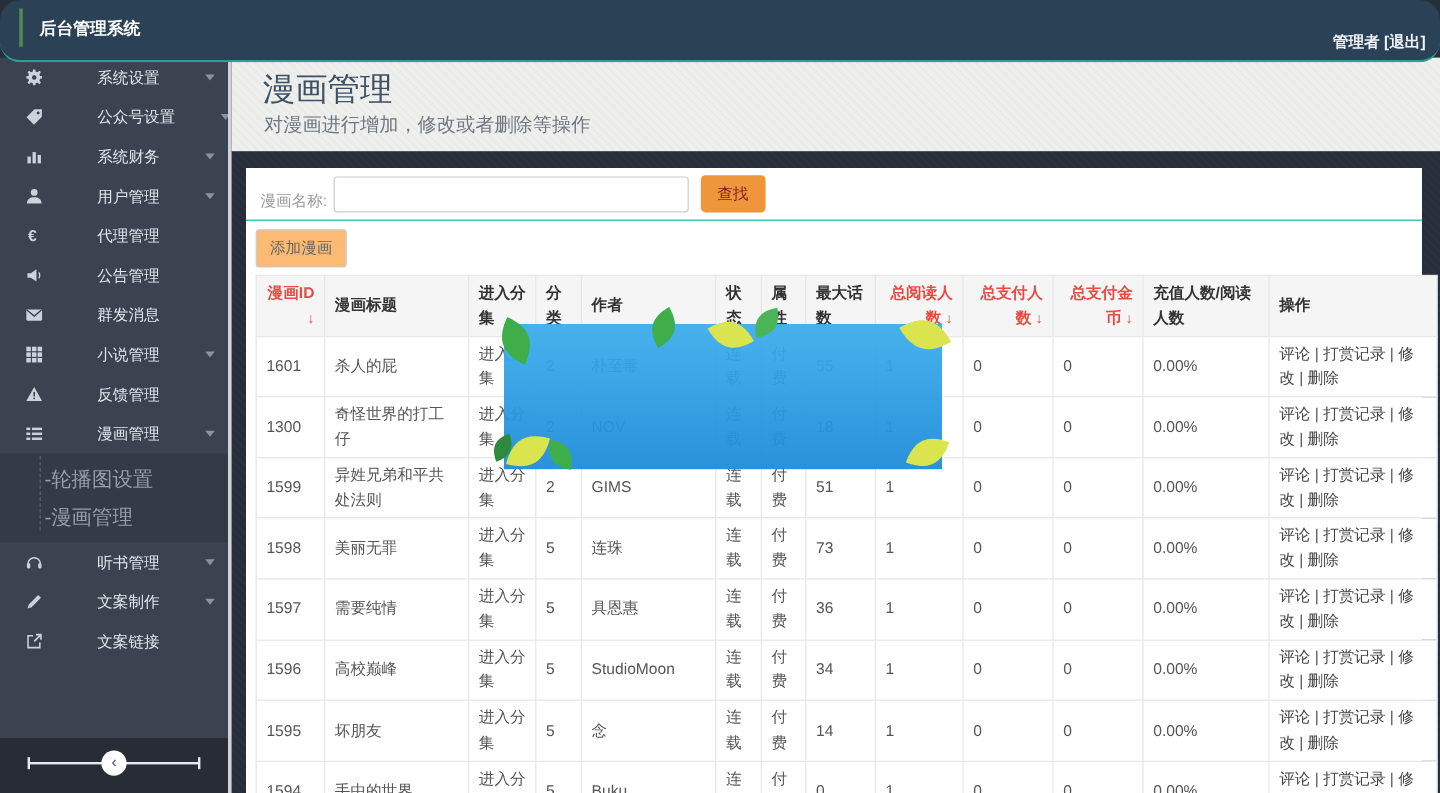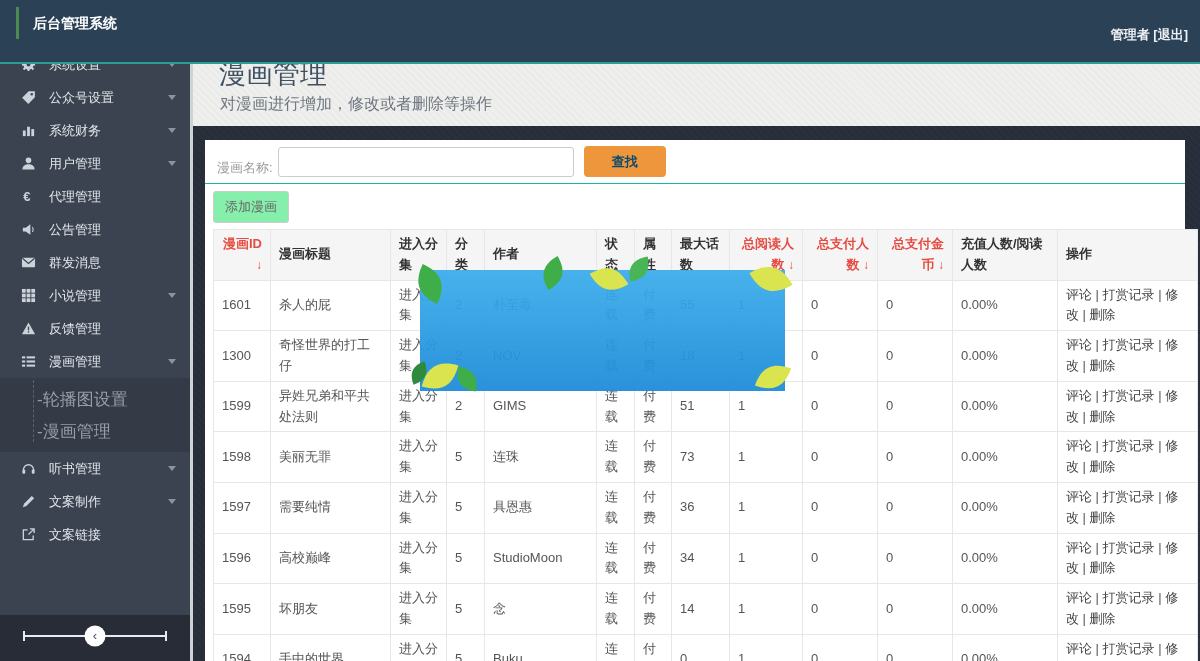--- a/index.html
+++ b/index.html
@@ -3,28 +3,28 @@
 <meta charset="utf-8">
 <style>
   * { box-sizing: border-box; margin: 0; padding: 0; }
   html,body { width:1200px; height:661px; }
   body {
     position: relative; overflow: hidden;
     font-family: "Liberation Sans", "DejaVu Sans", sans-serif;
     background: #272e3a;
   }
   
-  .navbar { position:absolute; top:0; left:0; right:0; height:64px;
-    background:#2a4156; border-bottom:2px solid #2d9e92; z-index:30; }
+  .navbar { position:absolute; top:0; left:0; right:0; height:52px;
+    background:#2a4156; border-bottom:2px solid #2d9e92; z-index:30;border-radius:17px; }
   .brand-accent { position:absolute; left:16px; top:7px; width:3px; height:32px; background:#4c8a50; }
   .brand { position:absolute; left:33px; top:0; line-height:46px; color:#fff; font-size:14px; font-weight:bold; }
   .navbar-user { position:absolute; right:12px; top:12px; line-height:46px; color:#eef1f5; font-size:13px; font-weight:bold; cursor:pointer; }
   
   .sidebar { position:absolute; left:0; top:48px; width:190px; bottom:0; background:#3b4250; z-index:10; }
-  .menu-item { height:33px; display:flex; align-items:center; padding:0 14px 0 20px; cursor:pointer; }
+  .menu-item { height:33px; display:flex; align-items:center; padding:0 14px 0 20px; cursor:pointer;gap:32px; }
   .mi-icon { width:16px; height:16px; margin-right:13px; display:inline-flex; align-items:center; justify-content:center; flex:none; }
   .mi-label { color:#e3e6eb; font-size:13px; flex:1; white-space:nowrap; }
   .chevron { width:0; height:0; border-left:4px solid transparent; border-right:4px solid transparent; border-top:5px solid #8b93a1; margin-left:6px; }
   .submenu { background:#343b47; padding:6px 0 4px; position:relative; }
   .submenu::before { content:''; position:absolute; left:33px; top:2px; bottom:10px; border-left:1px dashed #5c6370; }
   .submenu-item { height:32px; line-height:32px; padding-left:37px; color:#969ea9; font-size:17px; cursor:pointer; white-space:nowrap; }
   .sidebar-footer { position:absolute; left:0; right:0; bottom:0; height:46px; background:#272c37; }
   .slider { position:absolute; left:24px; right:24px; top:20px; height:2px; background:#e8ebef; }
   .slider::before, .slider::after { content:''; position:absolute; top:-4px; width:2px; height:10px; background:#e8ebef; }
   .slider::before { left:-1px; } .slider::after { right:-1px; }
@@ -39,23 +39,23 @@
   .page-title { position:absolute; left:26px; top:8px; font-size:27px; color:#3e5062; font-weight:normal; }
   .page-subtitle { position:absolute; left:27px; top:46px; font-size:16px; color:#6f7781; }
   
   .content-bg { position:absolute; left:193px; top:126px; right:0; bottom:0; background:#272e3a; z-index:1;
     background-image: repeating-linear-gradient(45deg, rgba(255,255,255,.015) 0 2px, transparent 2px 5px); }
   
   .panel { position:absolute; left:205px; top:140px; width:980px; bottom:0; background:#fff; z-index:6; }
   .search-row { display:flex; align-items:flex-end; padding:6px 12px; border-bottom:1px solid #14b8a6; }
   .search-label { color:#9a9a9a; font-size:13px; margin-right:5px; }
   .search-input { width:296px; height:30px; border:1px solid #ccc; border-radius:3px; margin-right:10px; padding:0 8px; font-size:13px; color:#555; outline:none; }
-  .search-btn { background:#ee963b; color:#0c4a6e; border:none; border-radius:4px; height:31px; padding:0 28px; font-size:13px; font-weight:bold; cursor:pointer; }
+  .search-btn { background:#ee963b; color:#7f1d1d; border:none; border-radius:4px; height:31px; padding:0 14px; font-size:13px; font-weight:normal; cursor:pointer; }
   .add-row { padding:7px 8px 6px; }
-  .add-btn { background:#86efac; border:1px solid #ccc; border-radius:3px; color:#666; font-size:13px; padding:6px 11px; cursor:pointer; }
+  .add-btn { background:#fdba74; border:1px solid #ccc; border-radius:3px; color:#666; font-size:13px; padding:6px 11px; cursor:pointer; }
   
   .table-wrap { padding:0 8px; }
   table { width:100%; border-collapse:collapse; table-layout:fixed; }
   th, td { border:1px solid #e7e7e7; font-size:13px; padding:4px 8px; text-align:left; vertical-align:middle; word-break:break-all; }
   th { background:#f5f5f6; color:#333; font-weight:bold; height:48px; line-height:1.6; }
   th.sorted { color:#e64c42; cursor:pointer;text-align:right; }
   .sort-arrow { font-size:12px; }
   td { color:#555; height:48px; line-height:1.6; background:#fff; }
   td a { color:#444; text-decoration:none; cursor:pointer; }
   .enter-link { color:#555; }

